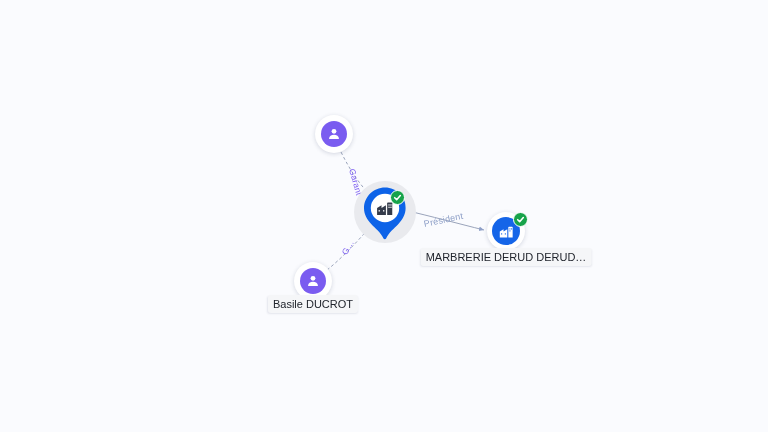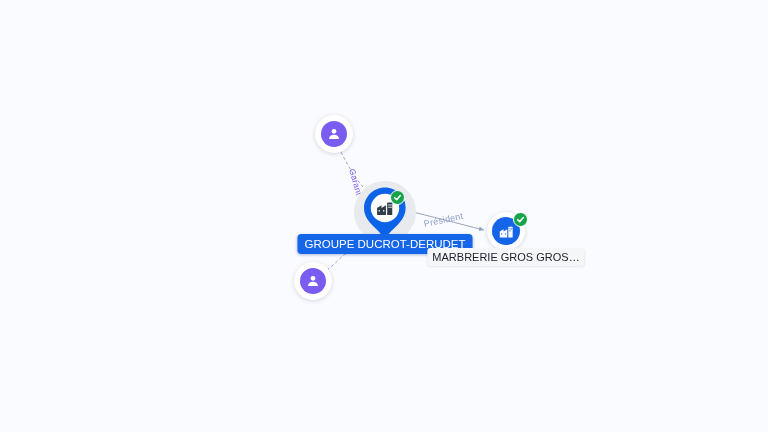--- a/index.html
+++ b/index.html
@@ -220,21 +220,20 @@
           <rect x="9.6" y="14.6" width="1.6" height="1.6" fill="#ffffff"></rect>
         </svg>
       </div>
       <div class="verified-badge badge-center" style="left:29px; top:4px;">
         <svg width="9" height="9" viewBox="0 0 24 24" fill="none" stroke="#ffffff" stroke-width="4.2" stroke-linecap="round" stroke-linejoin="round">
           <path d="M4.5 12.5 L9.8 17.8 L19.5 6.8"></path>
         </svg>
       </div>
     </div>
   </div>
-  <div class="node-label selected" style="left:385px; top:234px;">GROUPE DUCROT-DERUDET</div>
 
   <div class="node" style="left:506px; top:231px;">
     <div class="company-circle">
       <div class="company-disc">
         <svg width="17" height="17" viewBox="0 0 24 24" fill="#ffffff">
           <path d="M2.5 20.5V12l5.3-3.2V12l5.3-3.2v11.7z"></path>
           <path d="M14.6 20.5V6.2c0-.5.4-.9.9-.9h4.3c.5 0 .9.4.9.9v14.3z"></path>
           <rect x="16.1" y="7.6" width="1.5" height="1.5" fill="#1565e8"></rect>
           <rect x="18.4" y="7.6" width="1.5" height="1.5" fill="#1565e8"></rect>
           <rect x="16.1" y="10.4" width="1.5" height="1.5" fill="#1565e8"></rect>
@@ -242,26 +241,27 @@
           <rect x="9.6" y="14.6" width="1.6" height="1.6" fill="#1565e8"></rect>
         </svg>
       </div>
     </div>
     <div class="verified-badge" style="left:7px; top:-19px;">
       <svg width="9" height="9" viewBox="0 0 24 24" fill="none" stroke="#ffffff" stroke-width="4.2" stroke-linecap="round" stroke-linejoin="round">
         <path d="M4.5 12.5 L9.8 17.8 L19.5 6.8"></path>
       </svg>
     </div>
   </div>
-  <div class="node-label" style="left:506px; top:248px;">MARBRERIE GROS GROS…</div>
+  <div class="node-label" style="left:506px; top:248px;">MARBRERIE DERUD DERUD…</div>
 
   <div class="node" style="left:313px; top:281px;">
     <div class="person-circle">
       <div class="person-avatar">
         <svg width="16" height="16" viewBox="0 0 24 24" fill="#ffffff">
           <circle cx="12" cy="8" r="3.6"></circle>
           <path d="M4.6 19.4c0-4 3.4-6.2 7.4-6.2s7.4 2.2 7.4 6.2z"></path>
         </svg>
       </div>
     </div>
   </div>
+  <div class="node-label" style="left:313px; top:295px;">Basile DUCROT</div>
 
 </div>
 
 </body></html>

